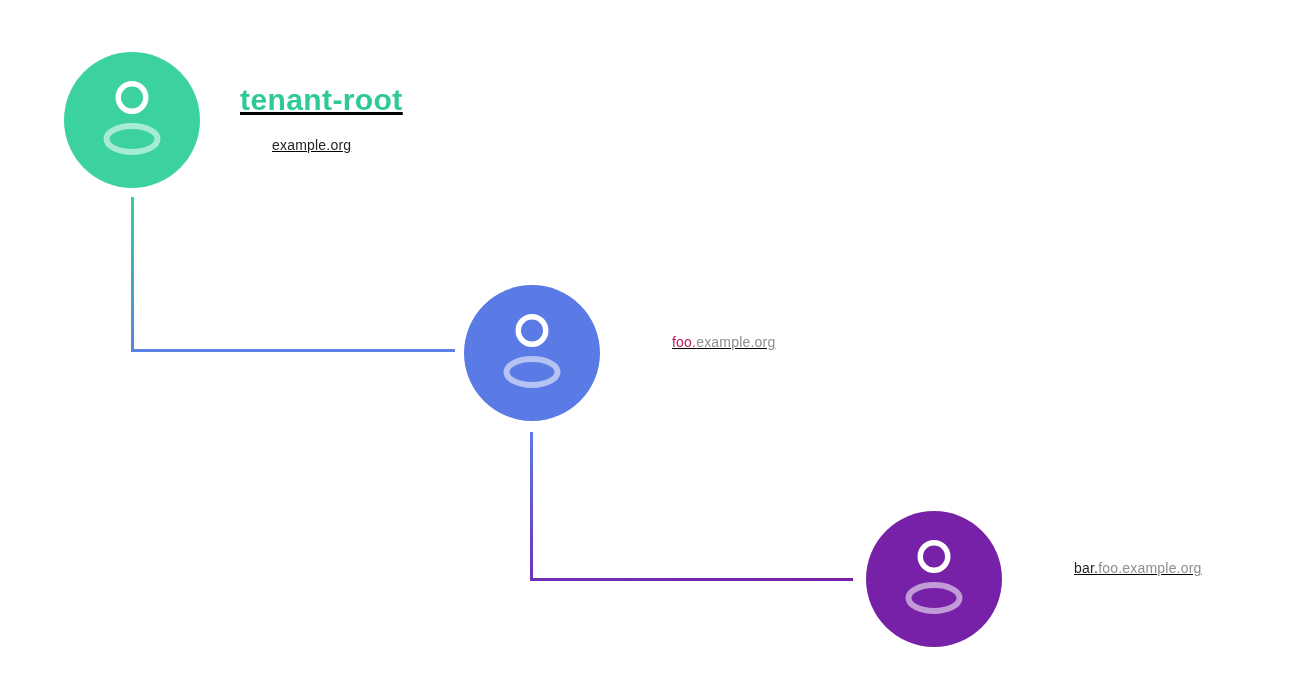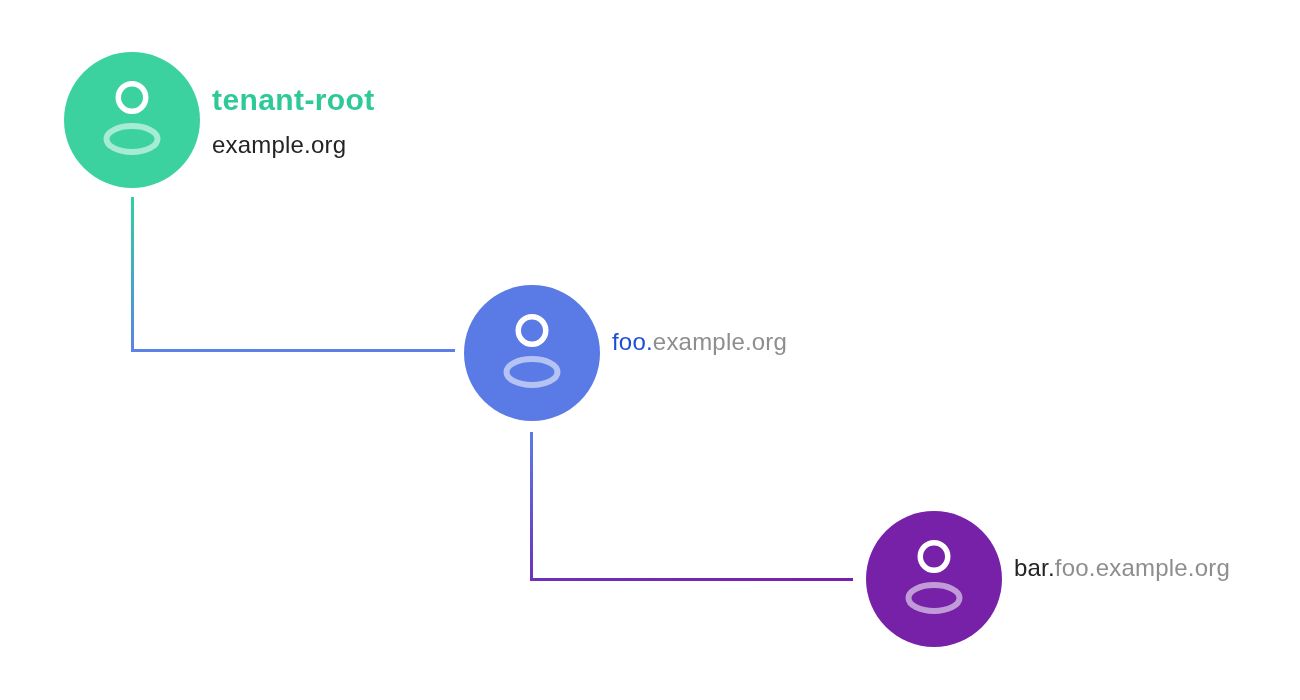--- a/index.html
+++ b/index.html
@@ -35,37 +35,39 @@
     width: 136px; height: 136px;
     border-radius: 50%;
     background: var(--circle-color, #999);
   }
   .user-icon { position: absolute; left: 0; top: 0; width: 136px; height: 136px; }
   .user-icon .head  { fill: none; stroke: #ffffff; stroke-width: 5.5; }
   .user-icon .torso { fill: none; stroke: rgba(255,255,255,0.55); stroke-width: 6; }
 
   .labels {
     position: absolute;
-    left: 148px;
+    left: 176px;
     top: 30px;
     white-space: nowrap;
+    text-decoration: underline;
   }
   .title {
     font-size: 30px;
     line-height: 36px;
     font-weight: 700;
     letter-spacing: 0.4px;
     color: var(--title-color, #333);
   }
   .subtitle {
     margin-top: 12px;
-    font-size: 24px;
+    font-size: 14px;
     line-height: 30px;
     font-weight: 400;
     letter-spacing: 0.2px;
+    margin-left: 32px;
   }
   .dom-own { color: #242424; }
   .dom-inh { color: #8E8E8E; }
 </style>
 </head>
 <body>
 
 <div class="canvas">
 
   <div class="conn conn1-v" style="background: linear-gradient(rgb(49, 208, 160), rgb(92, 130, 229));"></div>
@@ -88,21 +90,21 @@
   </div>
 
   <div class="node node-2" style="--circle-color: #5A7AE6; --title-color: #5B7AE8;">
     <div class="circle">
       <svg class="user-icon" viewBox="0 0 136 136">
         <circle class="head" cx="68" cy="45.5" r="13.75"></circle>
         <ellipse class="torso" cx="68" cy="87" rx="25.5" ry="13"></ellipse>
       </svg>
     </div>
     <div class="labels">
-      <div class="subtitle"><span class="dom-own" style="color: #1d4ed8;">foo.</span><span class="dom-inh" style="color: rgb(142, 142, 142);">example.org</span></div>
+      <div class="subtitle"><span class="dom-own" style="color: #be185d;">foo.</span><span class="dom-inh" style="color: rgb(142, 142, 142);">example.org</span></div>
     </div>
   </div>
 
   <div class="node node-3" style="--circle-color: #7721A8; --title-color: #7527A8;">
     <div class="circle">
       <svg class="user-icon" viewBox="0 0 136 136">
         <circle class="head" cx="68" cy="45.5" r="13.75"></circle>
         <ellipse class="torso" cx="68" cy="87" rx="25.5" ry="13"></ellipse>
       </svg>
     </div>

